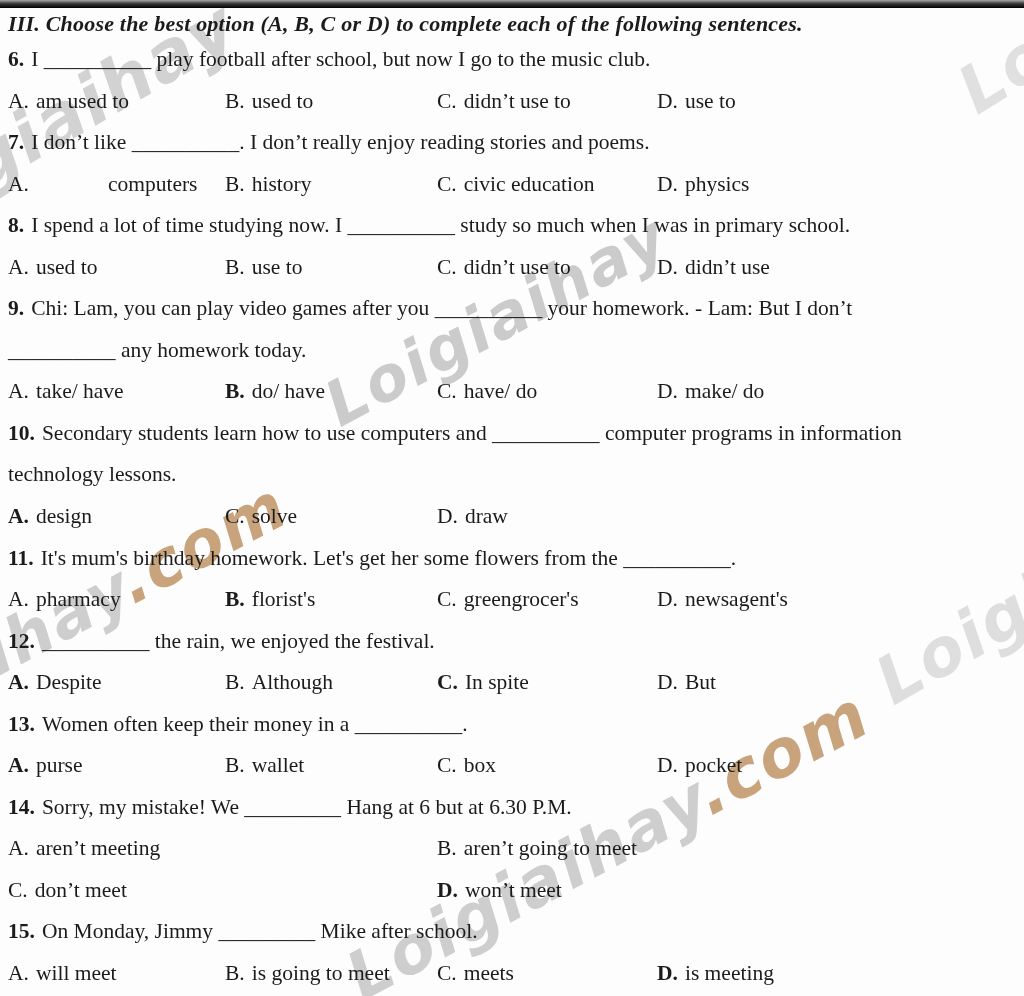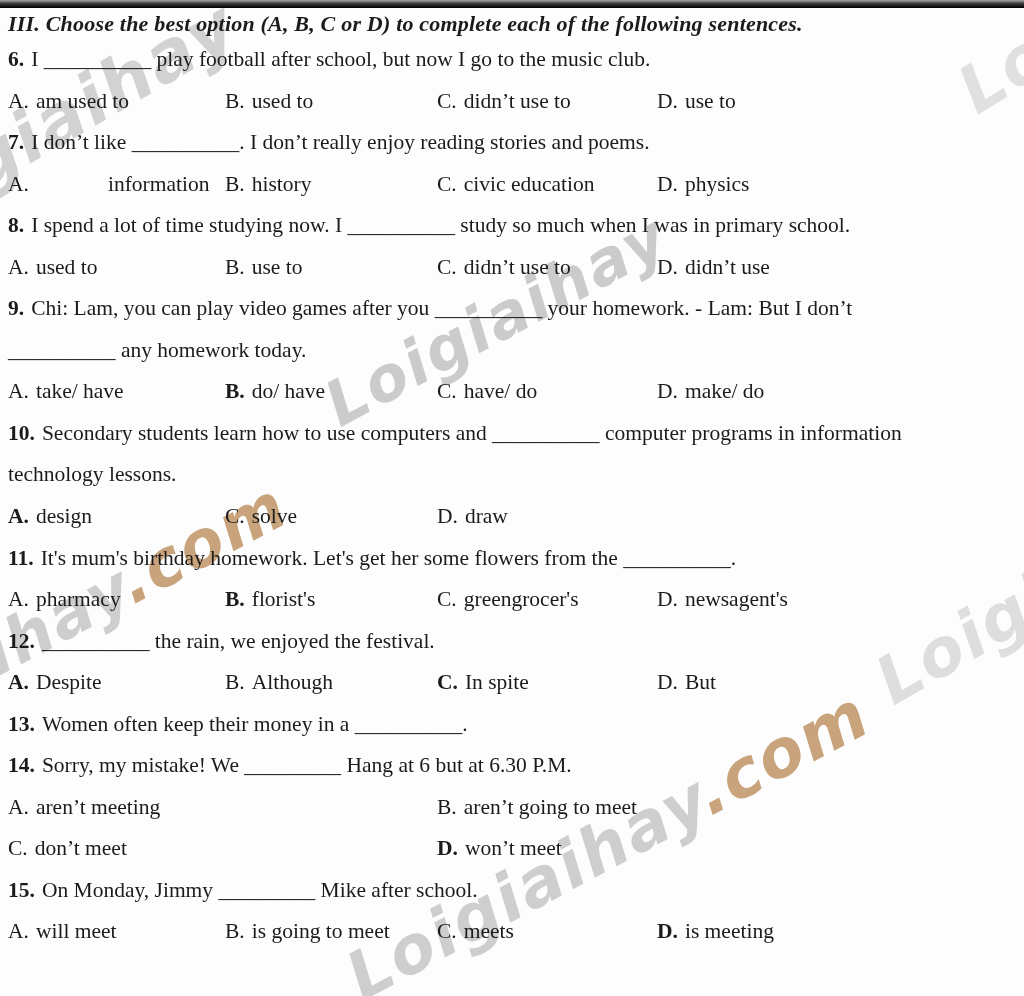--- a/index.html
+++ b/index.html
@@ -74,21 +74,21 @@
         <div class="opts four">
           <span class="opt"><span class="ol">A.</span><span class="ot">am used to</span></span>
           <span class="opt"><span class="ol">B.</span><span class="ot">used to</span></span>
           <span class="opt"><span class="ol">C.</span><span class="ot">didn’t use to</span></span>
           <span class="opt"><span class="ol">D.</span><span class="ot">use to</span></span>
         </div>
       </div>
       <div>
         <div class="qtext"><span class="qnum">7.</span><span>I don’t like __________. I don’t really enjoy reading stories and poems.</span></div>
         <div class="opts four">
-          <span class="opt wide"><span class="ol">A.</span><span class="ot">information</span></span>
+          <span class="opt wide"><span class="ol">A.</span><span class="ot">computers</span></span>
           <span class="opt"><span class="ol">B.</span><span class="ot">history</span></span>
           <span class="opt"><span class="ol">C.</span><span class="ot">civic education</span></span>
           <span class="opt"><span class="ol">D.</span><span class="ot">physics</span></span>
         </div>
       </div>
       <div>
         <div class="qtext"><span class="qnum">8.</span><span>I spend a lot of time studying now. I __________ study so much when I was in primary school.</span></div>
         <div class="opts four">
           <span class="opt"><span class="ol">A.</span><span class="ot">used to</span></span>
           <span class="opt"><span class="ol">B.</span><span class="ot">use to</span></span>
@@ -128,20 +128,26 @@
         <div class="qtext"><span class="qnum">12.</span><span>__________ the rain, we enjoyed the festival.</span></div>
         <div class="opts four">
           <span class="opt"><span class="ol b">A.</span><span class="ot">Despite</span></span>
           <span class="opt"><span class="ol">B.</span><span class="ot">Although</span></span>
           <span class="opt"><span class="ol b">C.</span><span class="ot">In spite</span></span>
           <span class="opt"><span class="ol">D.</span><span class="ot">But</span></span>
         </div>
       </div>
       <div>
         <div class="qtext"><span class="qnum">13.</span><span>Women often keep their money in a __________.</span></div>
+        <div class="opts four">
+          <span class="opt"><span class="ol b">A.</span><span class="ot">purse</span></span>
+          <span class="opt"><span class="ol">B.</span><span class="ot">wallet</span></span>
+          <span class="opt"><span class="ol">C.</span><span class="ot">box</span></span>
+          <span class="opt"><span class="ol">D.</span><span class="ot">pocket</span></span>
+        </div>
       </div>
       <div>
         <div class="qtext"><span class="qnum">14.</span><span>Sorry, my mistake! We _________ Hang at 6 but at 6.30 P.M.</span></div>
         <div class="opts two">
           <span class="opt"><span class="ol">A.</span><span class="ot">aren’t meeting</span></span>
           <span class="opt"><span class="ol">B.</span><span class="ot">aren’t going to meet</span></span>
           <span class="opt"><span class="ol">C.</span><span class="ot">don’t meet</span></span>
           <span class="opt"><span class="ol b">D.</span><span class="ot">won’t meet</span></span>
         </div>
       </div>

